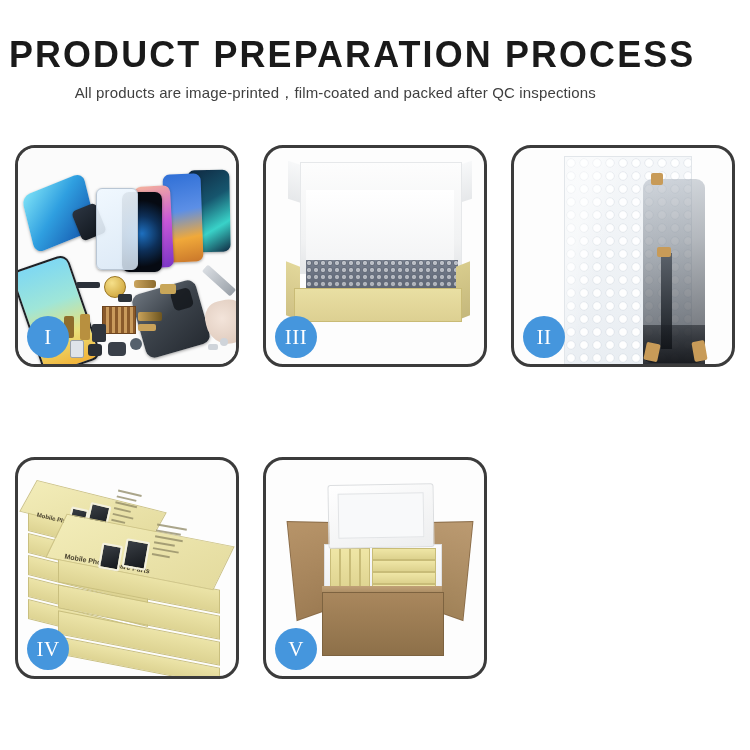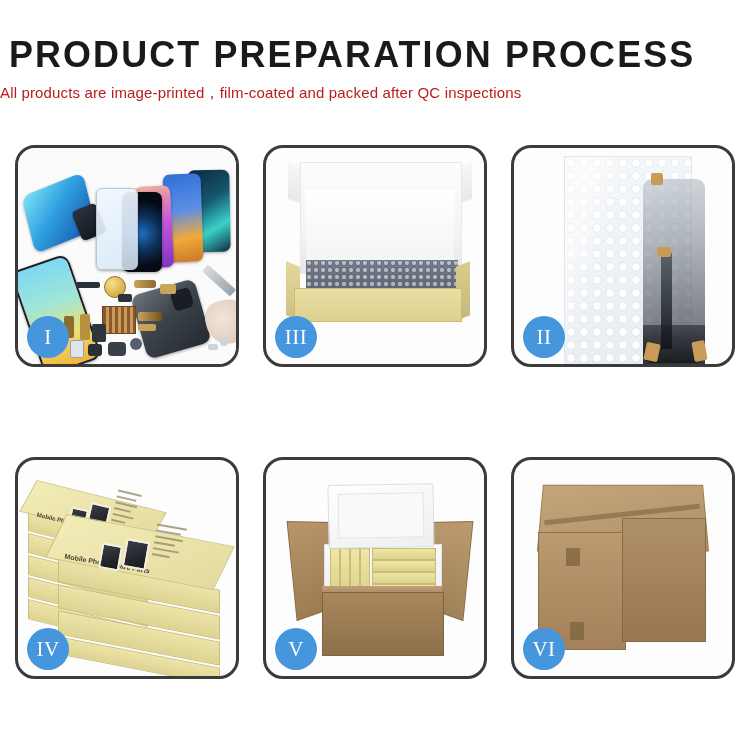--- a/index.html
+++ b/index.html
@@ -12,39 +12,39 @@
     height: 750px;
     font-family: "Liberation Sans", sans-serif;
     overflow: hidden;
     position: relative;
   }
 
   
   .header {
     width: 596px;
     padding-top: 36px;
-    text-align: left;
+    text-align: right;
   }
   .page-title {
     font-family: "Liberation Sans", sans-serif;
     font-size: 37px;
     font-weight: 700;
     letter-spacing: 2.2px;
     color: #1a1a1a;
     line-height: 1.05;
     white-space: nowrap;
     transform: scaleX(0.97);
   }
   .page-subtitle {
     margin-top: 9px;
     font-family: "Liberation Sans", sans-serif;
     font-size: 15px;
     font-weight: 400;
     letter-spacing: 0.15px;
-    color: #b91c1c;
+    color: #404040;
     white-space: nowrap;
   }
 
   
   .grid {
     position: absolute;
     left: 15px;
     top: 145px;
     width: 720px;
     display: grid;
@@ -500,25 +500,14 @@
       <div class="pV-ybox" style="left:106px; top:100px; width:62px; height:10px;"></div>
       <div class="pV-ybox" style="left:106px; top:112px; width:62px; height:10px;"></div>
       <div class="pV-ybox" style="left:106px; top:124px; width:62px; height:9px;"></div>
       <div class="pV-foamlid"></div>
       <div class="pV-innerwall"></div>
       <div class="pV-front"></div>
     </div>
     <div class="badge">V</div>
   </div>
 
-  <div class="panel">
-    <div class="panel-stage">
-      <div class="pVI-top"></div>
-      <div class="pVI-topseam"></div>
-      <div class="pVI-left"></div>
-      <div class="pVI-right"></div>
-      <div class="pVI-tape" style="left:52px; top:88px;"></div>
-      <div class="pVI-tape" style="left:56px; top:162px;"></div>
-    </div>
-    <div class="badge">VI</div>
-  </div>
 
 </div>
 
 </body></html>

